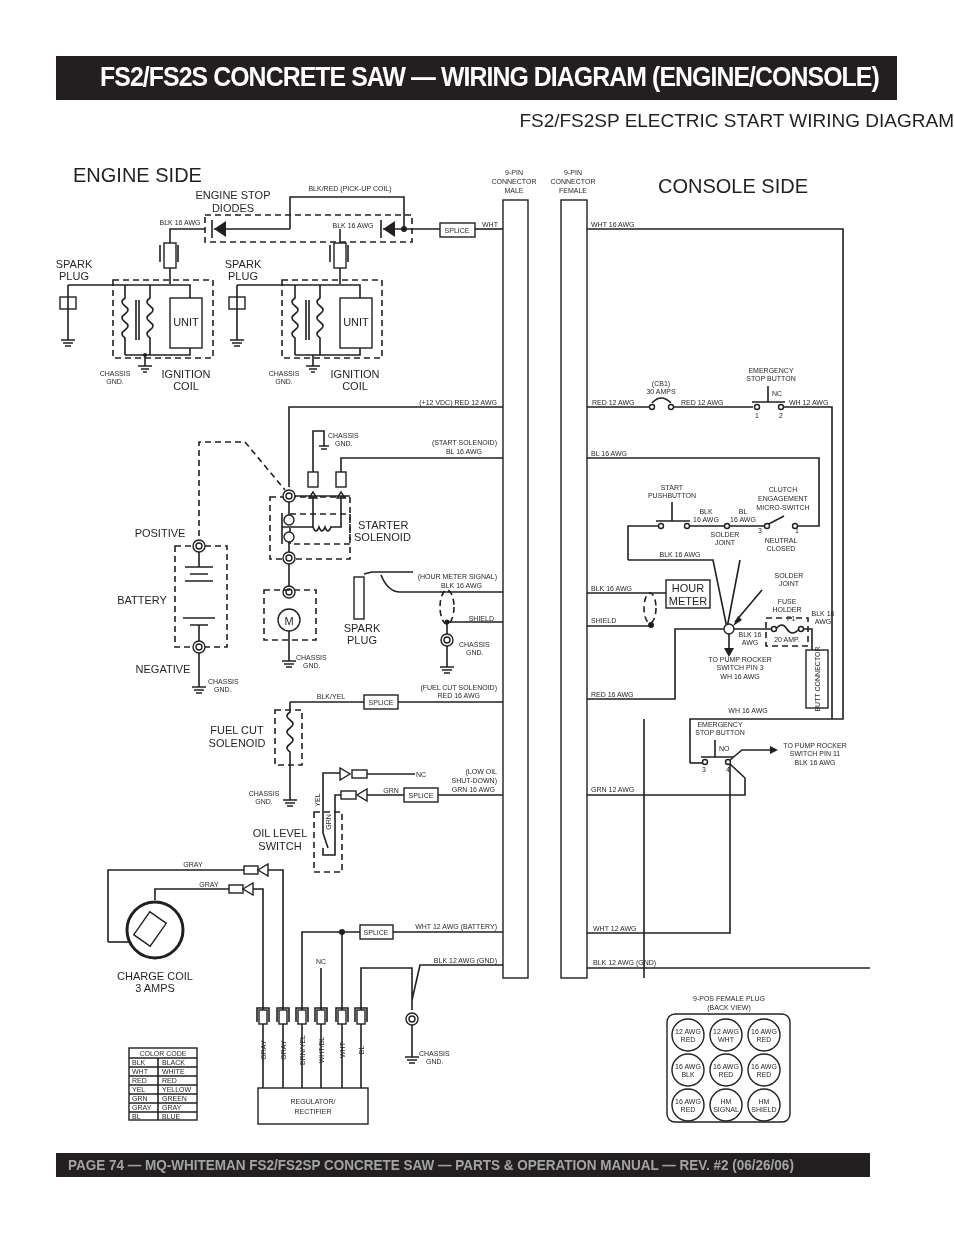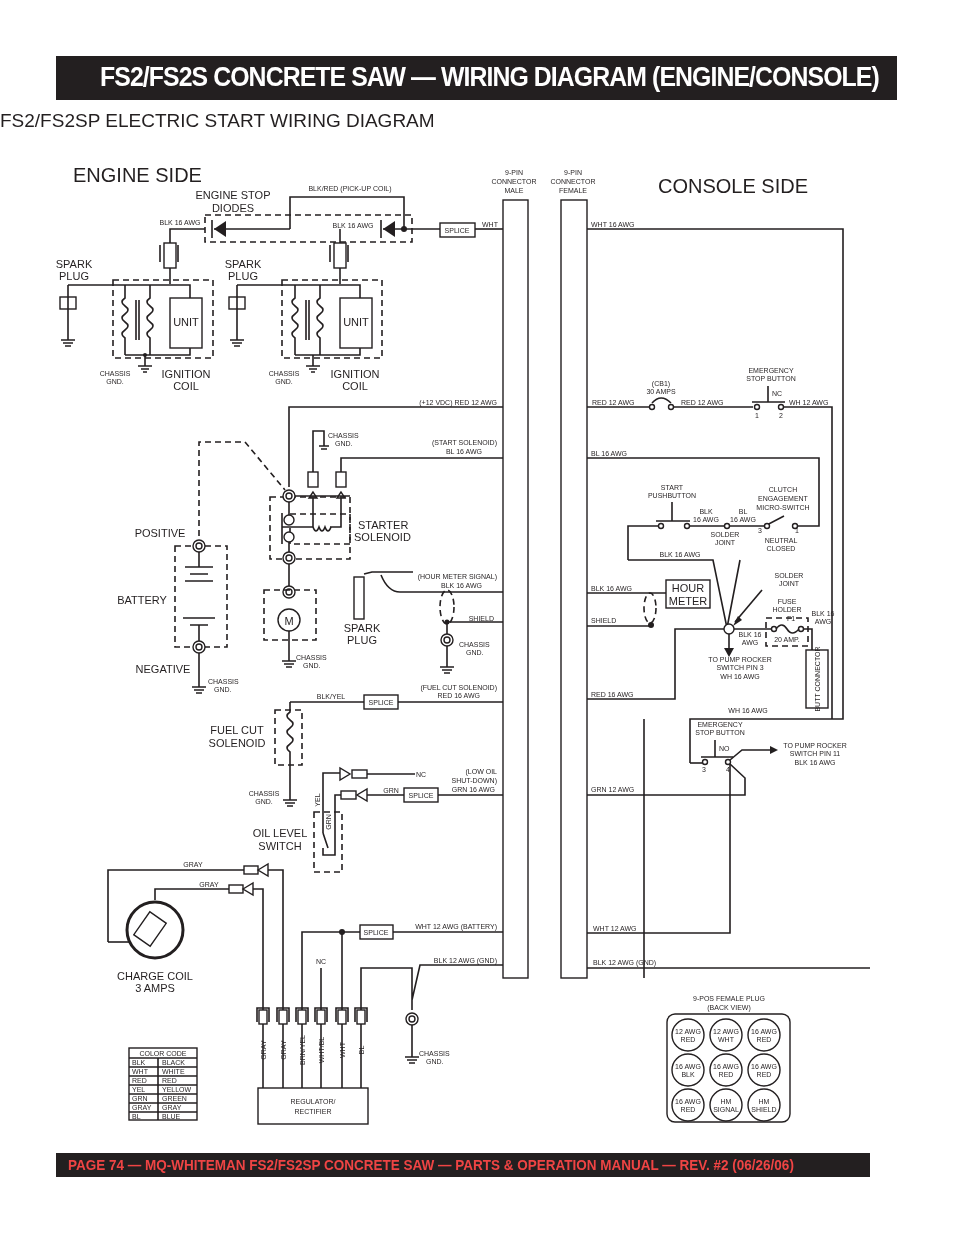--- a/index.html
+++ b/index.html
@@ -1,20 +1,20 @@
 <!DOCTYPE html>
 <html><head>
 <meta charset="utf-8">
 <style>
   html,body{margin:0;padding:0;background:#fff;}
   body{width:954px;height:1235px;position:relative;overflow:hidden;font-family:"Liberation Sans",sans-serif;color:#231f20;}
   .titlebar{position:absolute;left:56px;top:56px;width:814px;height:44px;background:#231f20;color:#fff;padding-left:27px;}
   .titlebar span{position:absolute;left:44px;top:6px;font-family:"Liberation Sans",sans-serif;font-weight:bold;font-size:27px;letter-spacing:-1px;transform:scaleX(0.92);transform-origin:left center;white-space:nowrap;}
-  .subtitle{position:absolute;left:0;width:954px;top:110px;text-align:left;font-size:19px;}
-  .footer{position:absolute;left:56px;top:1153px;width:814px;height:24px;background:#231f20;color:#ef4444;}
+  .subtitle{position:absolute;left:0;width:954px;top:110px;text-align:right;font-size:19px;}
+  .footer{position:absolute;left:56px;top:1153px;width:814px;height:24px;background:#231f20;color:#a3a3a3;}
   .footer span{position:absolute;left:12px;top:3px;font-weight:bold;font-size:15px;white-space:nowrap;transform:scaleX(0.9);transform-origin:left center;}
   svg{position:absolute;left:0;top:0;}
   svg text{font-family:"Liberation Sans",sans-serif;fill:#231f20;}
   .w{stroke:#231f20;stroke-width:1.6;fill:none;}
   .d{stroke:#231f20;stroke-width:1.6;fill:none;stroke-dasharray:6 4;}
   .box{stroke:#231f20;stroke-width:1.4;fill:#fff;}
   .s{font-size:7px;}
   .m{font-size:11px;}
   .l{font-size:20px;}
 </style>

